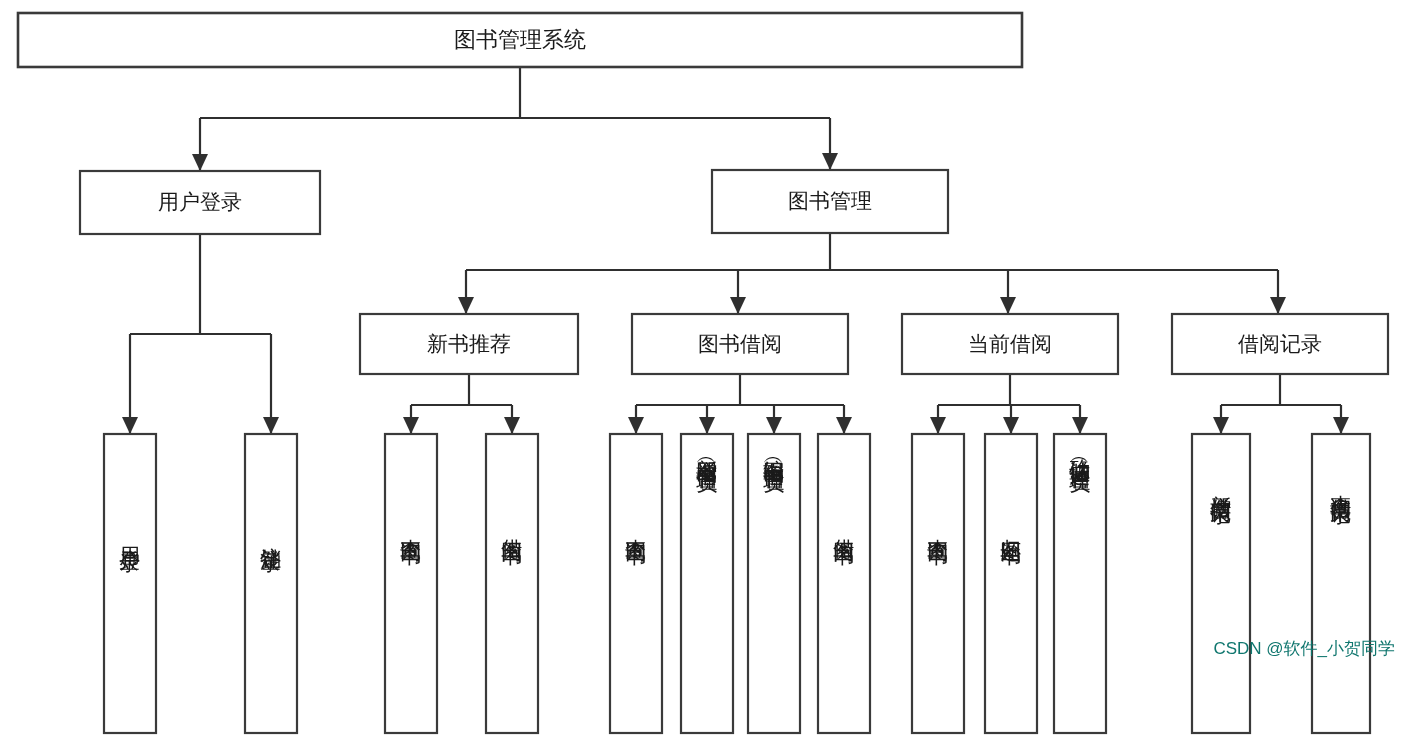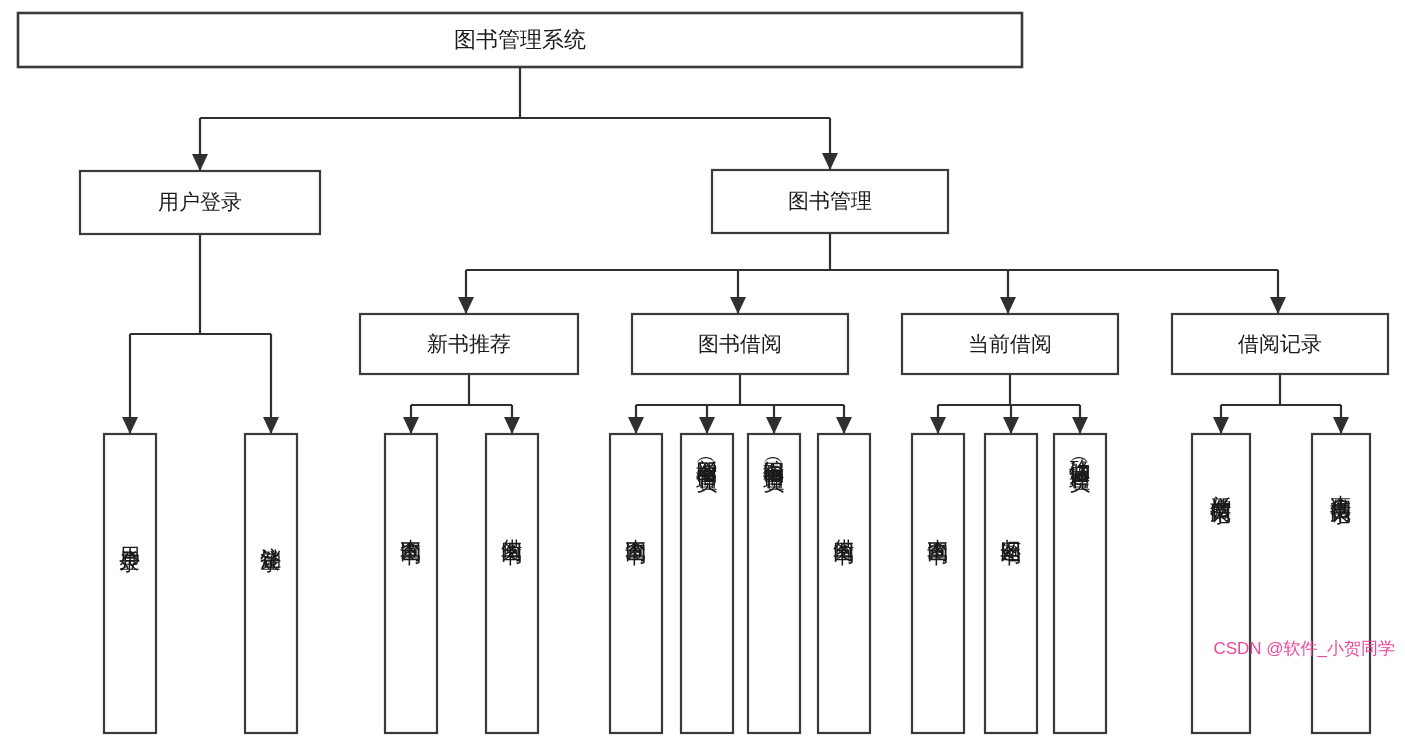--- a/index.html
+++ b/index.html
@@ -72,21 +72,21 @@
     color: #1a1a1a;
     letter-spacing: 2px;
     white-space: nowrap;
   }
   .watermark {
     position: absolute;
     right: 10px;
     bottom: 6px;
     font-family: "Liberation Sans", "DejaVu Sans", sans-serif;
     font-size: 17px;
-    color: #ec4899;
+    color: #0f766e;
     white-space: nowrap;
     user-select: none;
   }
 </style>
 </head>
 <body>
 
 <div id="diagram-root">
 
   <svg class="diagram-canvas" viewBox="0 0 1405 747">

